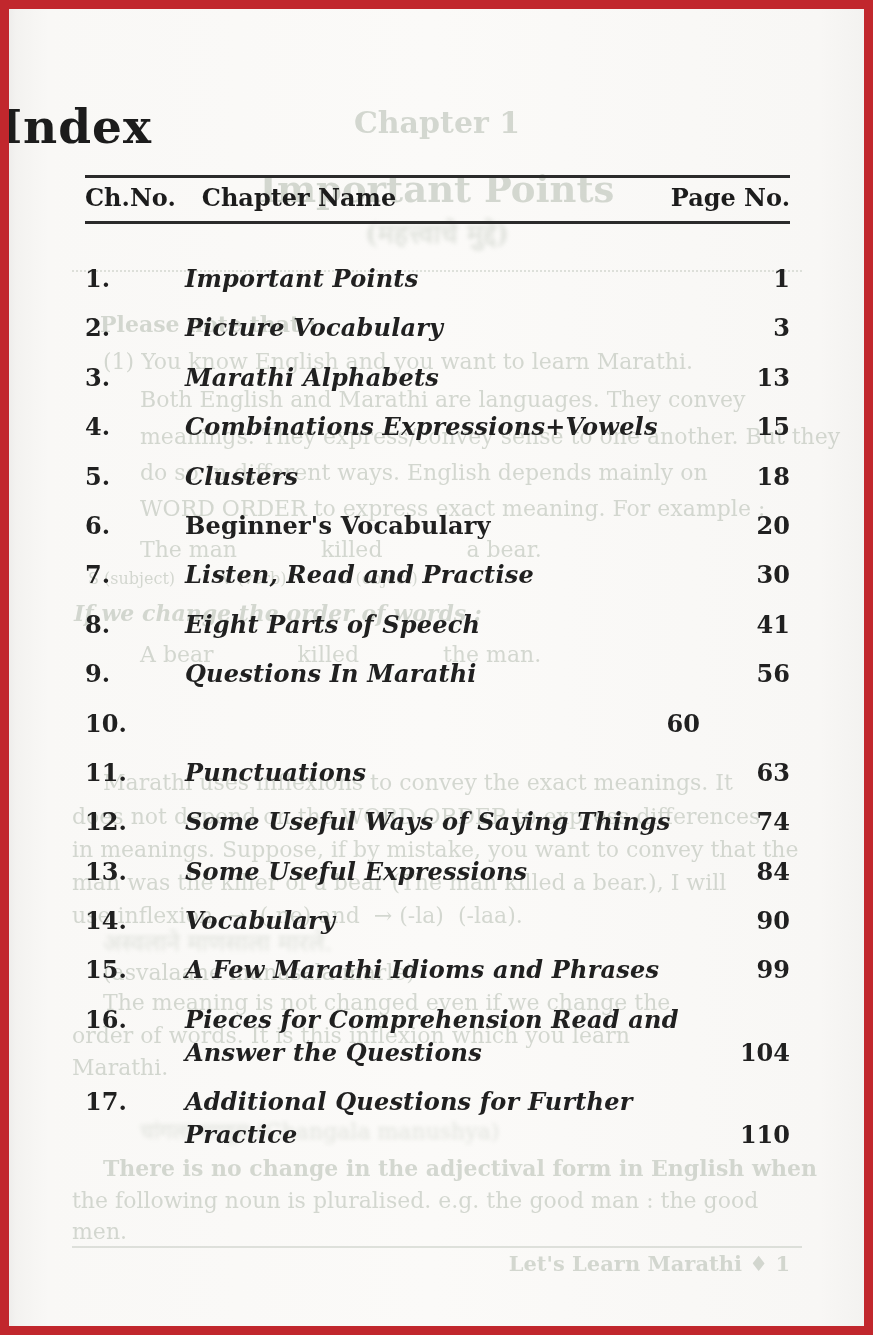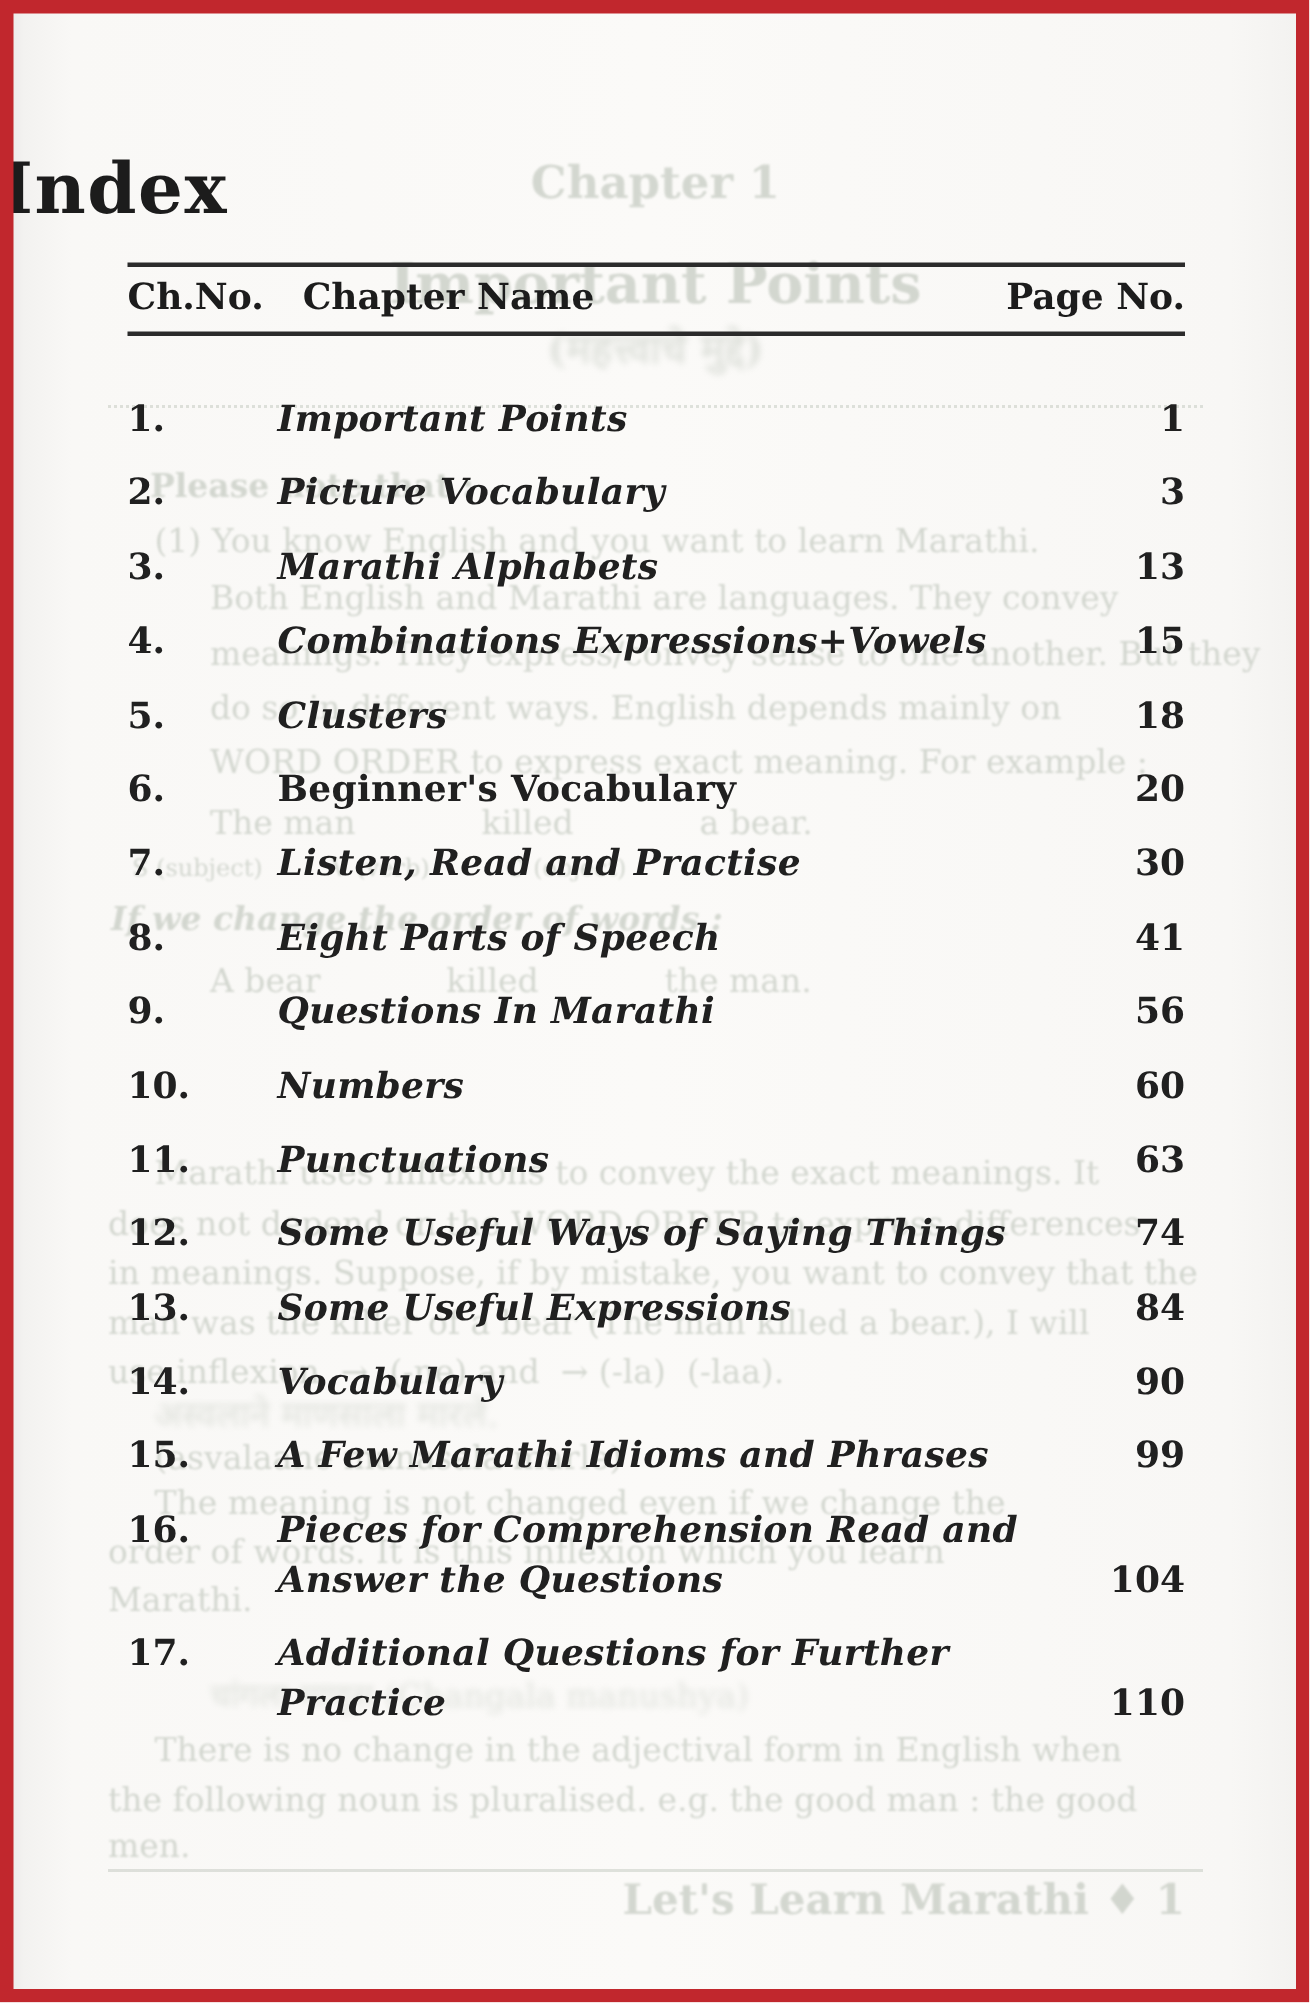--- a/index.html
+++ b/index.html
@@ -89,25 +89,25 @@
       <div class="ghost-item" style="top: 805px; font-size: 22px; left: 72px;">does not depend on the WORD ORDER to express differences</div>
       <div class="ghost-item" style="top: 838px; font-size: 22px; left: 72px;">in meanings. Suppose, if by mistake, you want to convey that the</div>
       <div class="ghost-item" style="top: 871px; font-size: 22px; left: 72px;">man was the killer of a bear (The man killed a bear.), I will</div>
       <div class="ghost-item" style="top: 904px; font-size: 22px; left: 72px;">use inflexion  →  (-ne) and  → (-la)  (-laa).</div>
       <div class="ghost-item dv" style="top: 930px; font-size: 24px; left: 103px;">अस्वलाने माणसाला मारले.</div>
       <div class="ghost-item" style="top: 961px; font-size: 22px; left: 103px;">(asvalaane manasala marle)</div>
       <div class="ghost-item" style="top: 991px; font-size: 22px; left: 103px;">The meaning is not changed even if we change the</div>
       <div class="ghost-item" style="top: 1024px; font-size: 22px; left: 72px;">order of words. It is this inflexion which you learn</div>
       <div class="ghost-item" style="top: 1056px; font-size: 22px; left: 72px;">Marathi.</div>
       <div class="ghost-item dv" style="top: 1120px; font-size: 22px; left: 140px;">चांगला माणूस (Changala manushya)</div>
-      <div class="ghost-item" style="top: 1156px; font-size: 22px; left: 103px;">There is no change in the adjectival form in English when</div>
+      <div class="ghost-item" style="top: 1156px; font-size: 22px; left: 103px; font-weight: bold;">There is no change in the adjectival form in English when</div>
       <div class="ghost-item" style="top: 1189px; font-size: 22px; left: 72px;">the following noun is pluralised. e.g. the good man : the good</div>
       <div class="ghost-item" style="top: 1220px; font-size: 22px; left: 72px;">men.</div>
       <div class="ghost-rule" style="left: 72px; top: 1246px; width: 730px;"></div>
-      <div class="ghost-item b" style="top: 1252px; font-size: 28px; right: 83px;">Let's Learn Marathi ♦ 1</div>
+      <div class="ghost-item b" style="top: 1252px; font-size: 21px; right: 83px;">Let's Learn Marathi ♦ 1</div>
     </div>
 
   <div class="content">
     <div class="page-title">Index</div>
 
     <div class="toc-header">
       <span class="hdr-chno">Ch.No.</span>
       <span class="hdr-chname">Chapter Name</span>
       <span class="hdr-pageno">Page No.</span>
     </div>
@@ -153,21 +153,20 @@
           <span class="row-name">Eight Parts of Speech</span>
           <span class="row-page">41</span>
         </div>
         <div class="toc-row">
           <span class="row-no">9.</span>
           <span class="row-name">Questions In Marathi</span>
           <span class="row-page">56</span>
         </div>
         <div class="toc-row">
           <span class="row-no">10.</span>
-          <span class="row-name">Numbers</span>
           <span class="row-page">60</span>
         </div>
         <div class="toc-row">
           <span class="row-no">11.</span>
           <span class="row-name">Punctuations</span>
           <span class="row-page">63</span>
         </div>
         <div class="toc-row">
           <span class="row-no">12.</span>
           <span class="row-name">Some Useful Ways of Saying Things</span>

